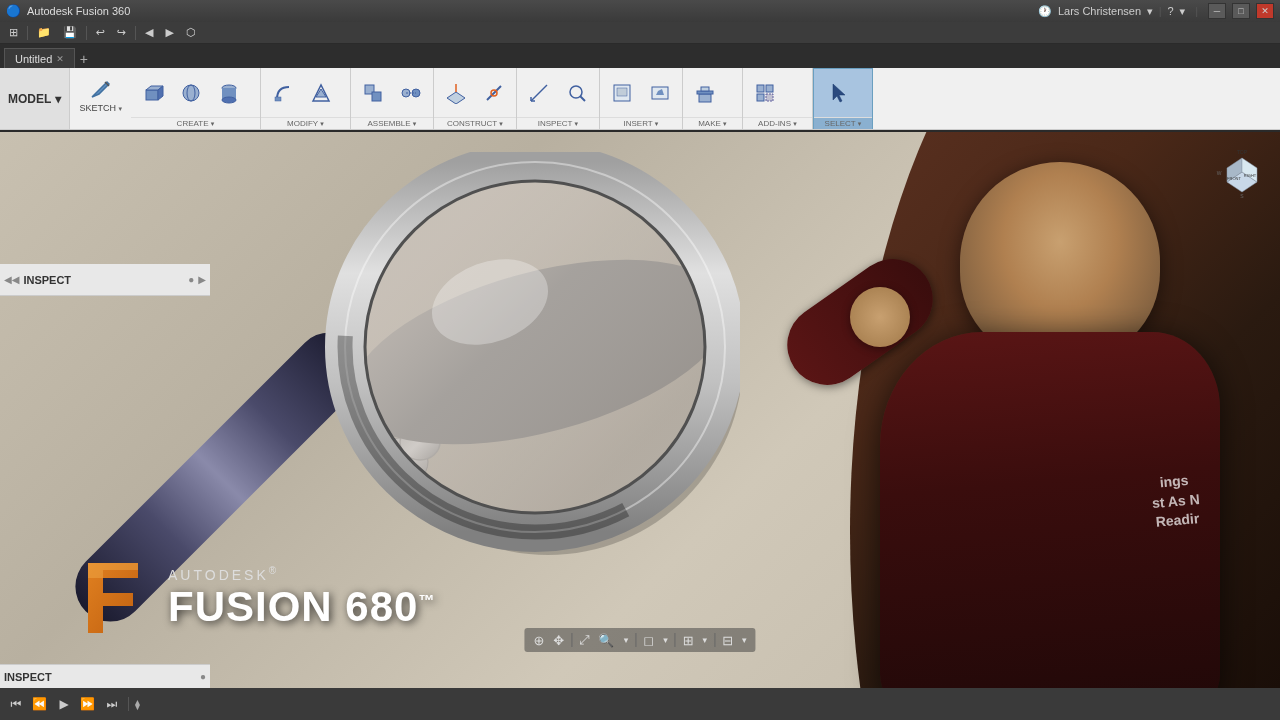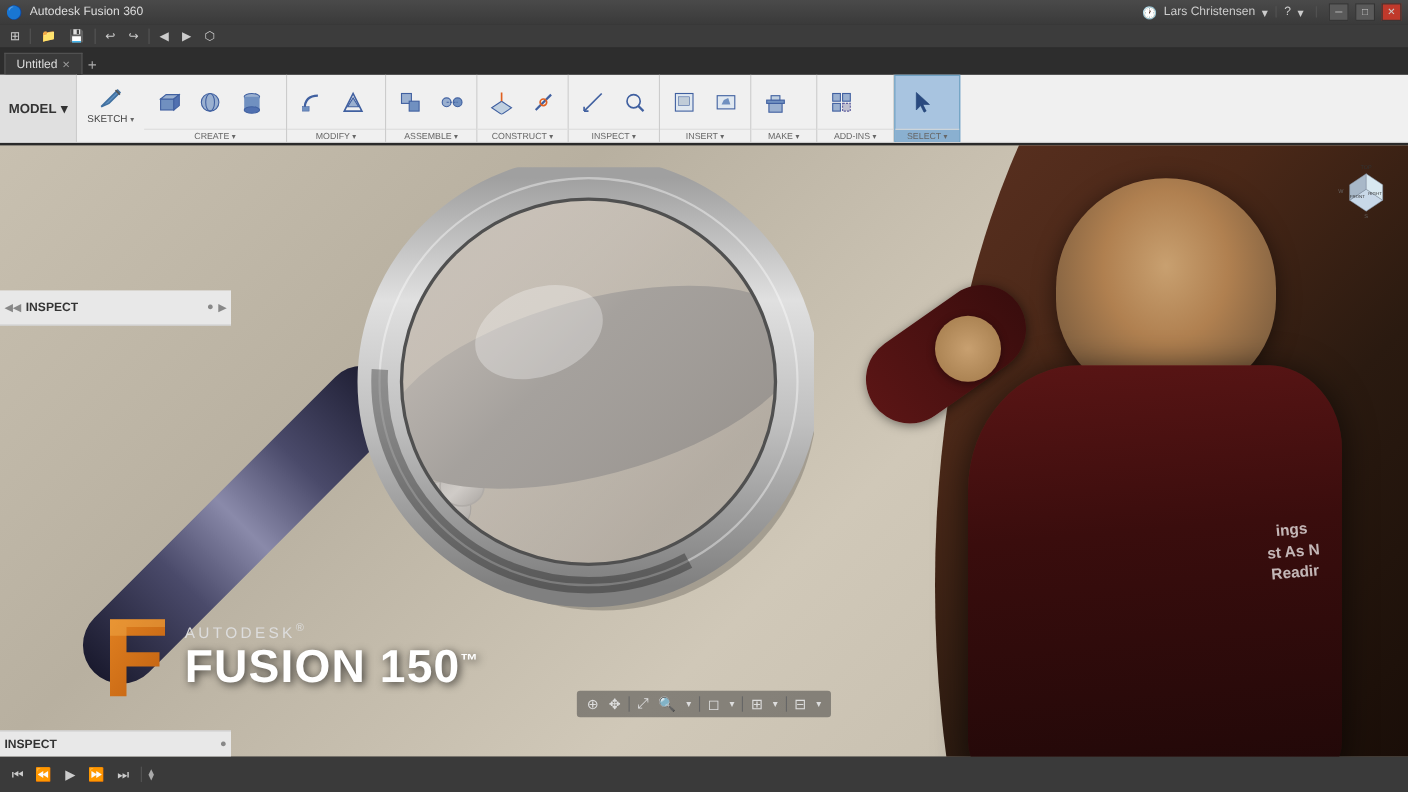--- a/index.html
+++ b/index.html
@@ -190,24 +190,24 @@
       background: linear-gradient(to left, rgba(100,80,60,0.3), transparent);
       display: flex;
       align-items: flex-end;
       justify-content: center;
     }
 
     
     #autodesk-logo {
       position: absolute;
       bottom: 50px;
-      left: 90px;
-      display: flex;
-      align-items: center;
-      gap: 8px;
+      left: 78px;
+      display: flex;
+      align-items: center;
+      gap: 20px;
     }
     #f-logo {
       width: 70px;
       height: 80px;
     }
     #fusion-text {
       font-size: 42px;
       font-weight: 300;
       color: #fff;
       text-shadow: 2px 2px 8px rgba(0,0,0,0.7);
@@ -692,21 +692,21 @@
       <path d="M10 5 L60 5 L60 20 L25 20 L25 35 L55 35 L55 48 L25 48 L25 75 L10 75 Z" fill="url(#fGrad)"></path>
 
       <path d="M10 5 L60 5 L60 12 L25 12 L25 20 L10 20 Z" fill="rgba(255,200,100,0.3)"></path>
     </svg>
 
     <div id="logo-block">
       <div id="autodesk-small">
         <span>AUTODESK</span><span style="font-size:10px;vertical-align:super;">®</span>
       </div>
       <div id="fusion-text">
-        <span>FUSION 150</span><span style="font-size:16px;vertical-align:super;">™</span>
+        <span>FUSION 680</span><span style="font-size:16px;vertical-align:super;">™</span>
       </div>
     </div>
   </div>
 
   <div id="nav-cube">
     <svg viewBox="0 0 60 60" xmlns="http://www.w3.org/2000/svg">
 
       <polygon points="15,42 30,52 45,42 30,32" fill="#c8d8e8" stroke="#8899aa" stroke-width="0.5"></polygon>
       <polygon points="15,42 30,32 30,18 15,28" fill="#a8b8c8" stroke="#8899aa" stroke-width="0.5"></polygon>
       <polygon points="30,32 45,42 45,28 30,18" fill="#d8e8f0" stroke="#8899aa" stroke-width="0.5"></polygon>

